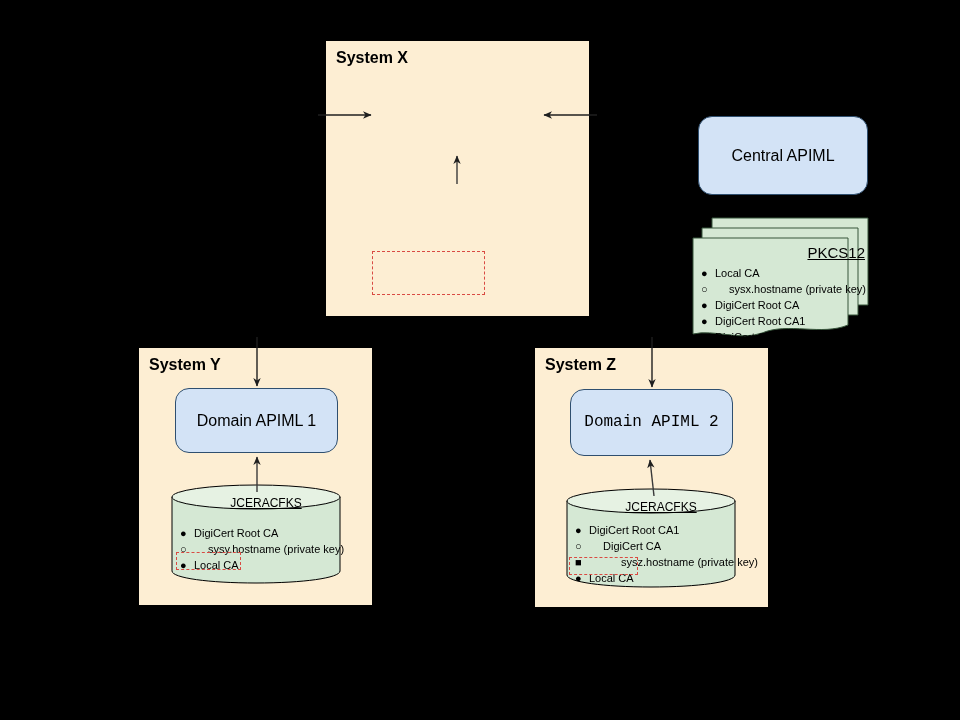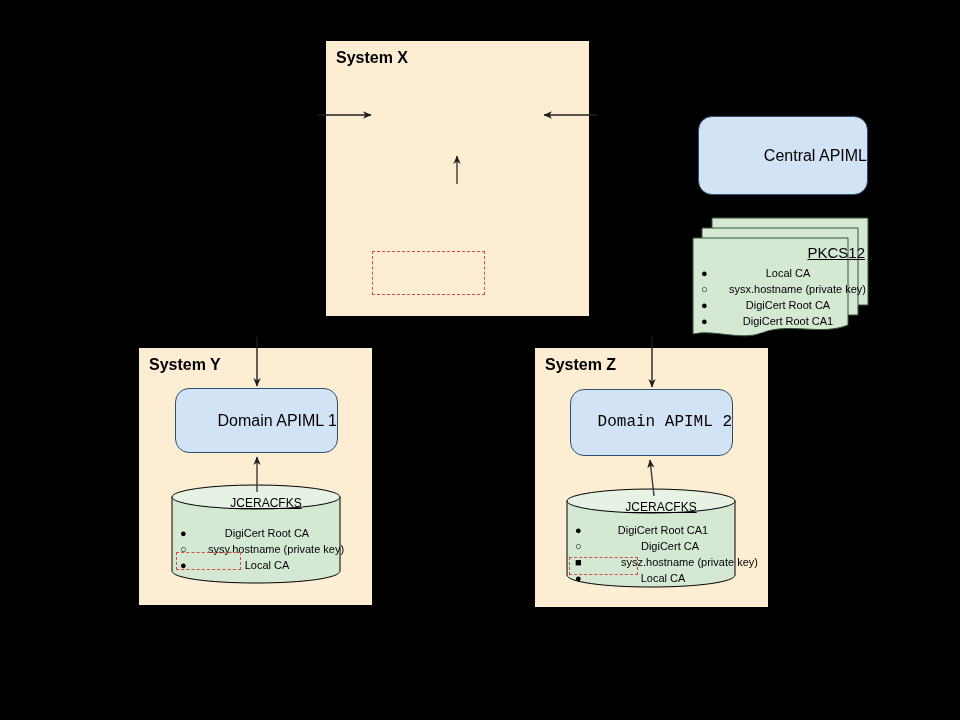--- a/index.html
+++ b/index.html
@@ -47,21 +47,21 @@
 
   
   .apiml-box {
     position: absolute;
     background: #d3e3f6;
     border: 1px solid #2f4f6f;
     border-radius: 14px;
     box-sizing: border-box;
     display: flex;
     align-items: center;
-    justify-content: flex-end;
+    justify-content: center;
     font-size: 16px;
     line-height: 19px;
     white-space: nowrap;
   }
   #box-central { left: 372px; top: 75px;  width: 170px; height: 79px; }
   #box-domain1 { left: 175px; top: 388px; width: 163px; height: 65px; }
   #box-domain2 { left: 570px; top: 389px; width: 163px; height: 67px; font-family: Liberation Mono, monospace; }
 
   
   #docstack {
@@ -124,21 +124,20 @@
     left: 0;
     top: 0;
     width: 12px;
     text-align: left;
     font-size: 11px;
     line-height: 16px;
   }
   .entry .etext {
     display: block;
     padding-left: 14px;
-    text-align: center;
   }
   .entry.lvl1 { padding-left: 0px; }
   .entry.lvl2 { padding-left: 14px; }
   .entry.lvl3 { padding-left: 30px; }
   .entry.lvl3 .etext { padding-left: 16px; }
 
   
   .dash-box {
     position: absolute;
     border: 1px dashed #d94a42;

